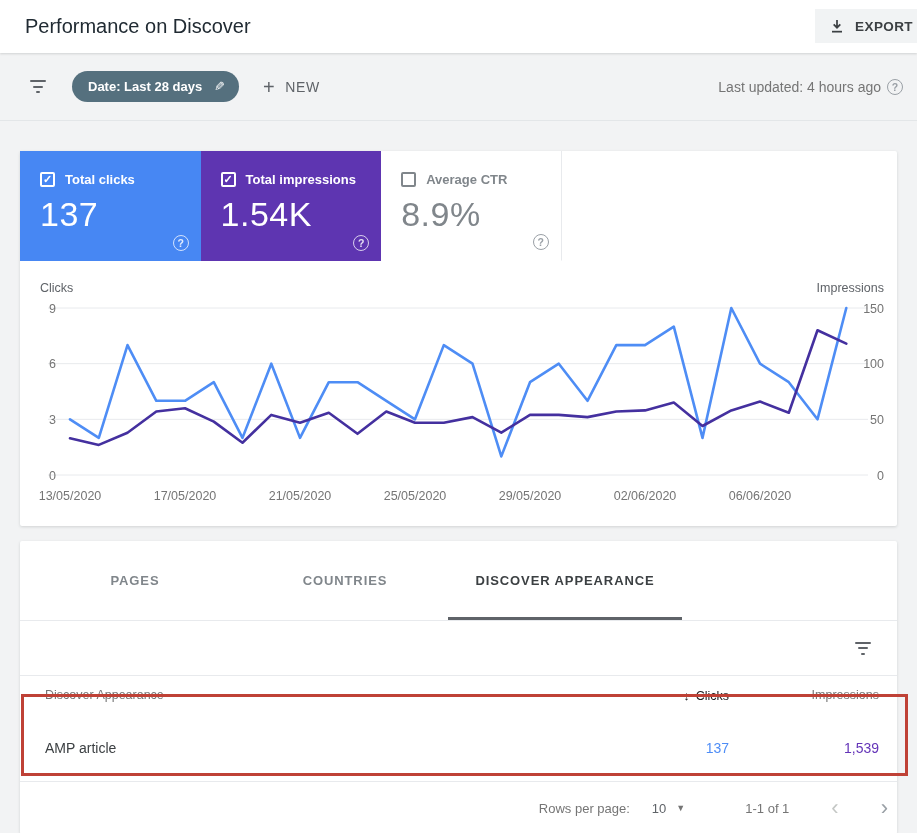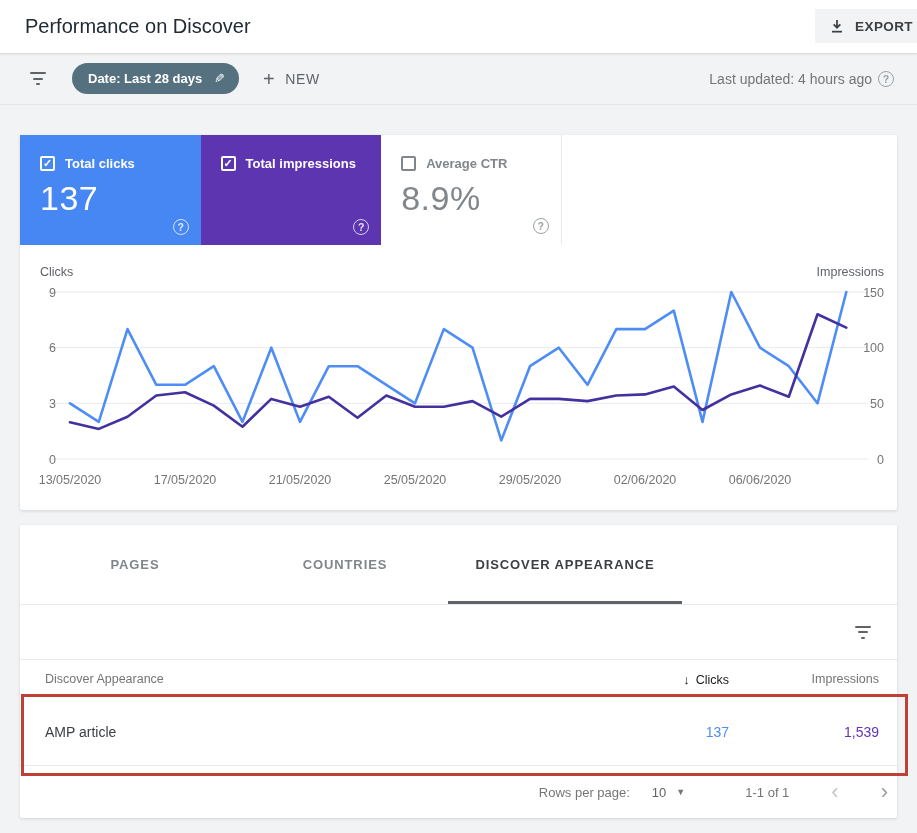--- a/index.html
+++ b/index.html
@@ -8,21 +8,21 @@
 
   
   .app-header { position:relative; height:53px; background:#fff; display:flex; align-items:center;
                 padding:0 25px; box-shadow:0 1px 2px rgba(60,64,67,.18); z-index:3; overflow:hidden; }
   .page-title { font-size:20px; color:#212b33; font-weight:400; }
   .export-btn { position:absolute; right:-14px; top:9px; display:flex; align-items:center; gap:10px;
                 background:#f1f3f4; border:none; padding:9px 18px 9px 14px; font-family:inherit;
                 font-size:13.5px; font-weight:bold; letter-spacing:.4px; color:#3c4043; cursor:pointer; }
 
   
-  .filter-bar { height:52px; display:flex; align-items:center; padding:0 23px 0 30px;
+  .filter-bar { height:68px; display:flex; align-items:center; padding:0 14px 0 30px;
                 border-bottom:1px solid #e3e6e8; position:relative;justify-content:center; }
   .filter-list-icon { display:inline-flex; flex-direction:column; gap:3.5px; align-items:center; cursor:pointer; }
   .filter-list-icon i { display:block; height:2px; background:#5f6368; border-radius:1px; }
   .filter-list-icon i:nth-child(1){ width:16px; } .filter-list-icon i:nth-child(2){ width:10px; }
   .filter-list-icon i:nth-child(3){ width:4px; }
   .date-chip { margin-left:26px; background:#55707e; color:#fff; border:none; border-radius:16px;
                height:31px; padding:0 14px 0 16px; font-family:inherit; font-size:13px; font-weight:bold;
                display:flex; align-items:center; gap:12px; cursor:pointer; }
   .pencil-icon { font-size:13px; font-weight:normal; transform:scaleX(-1); display:inline-block; }
   .new-btn { margin-left:24px; background:none; border:none; display:flex; align-items:center; gap:10px;
@@ -135,20 +135,21 @@
           <span>Total clicks</span>
         </div>
         <div class="tile-value">137</div>
         <span class="tile-help"><span class="help-circle">?</span></span>
       </div>
       <div class="metric-tile tile-purple">
         <div class="tile-head">
           <span class="cbox checked">✓</span>
           <span>Total impressions</span>
         </div>
+        <div class="tile-value">1.54K</div>
         <span class="tile-help"><span class="help-circle">?</span></span>
       </div>
       <div class="metric-tile tile-plain">
         <div class="tile-head">
           <span class="cbox unchecked"></span>
           <span>Average CTR</span>
         </div>
         <div class="tile-value">8.9%</div>
         <span class="tile-help"><span class="help-circle">?</span></span>
       </div>

